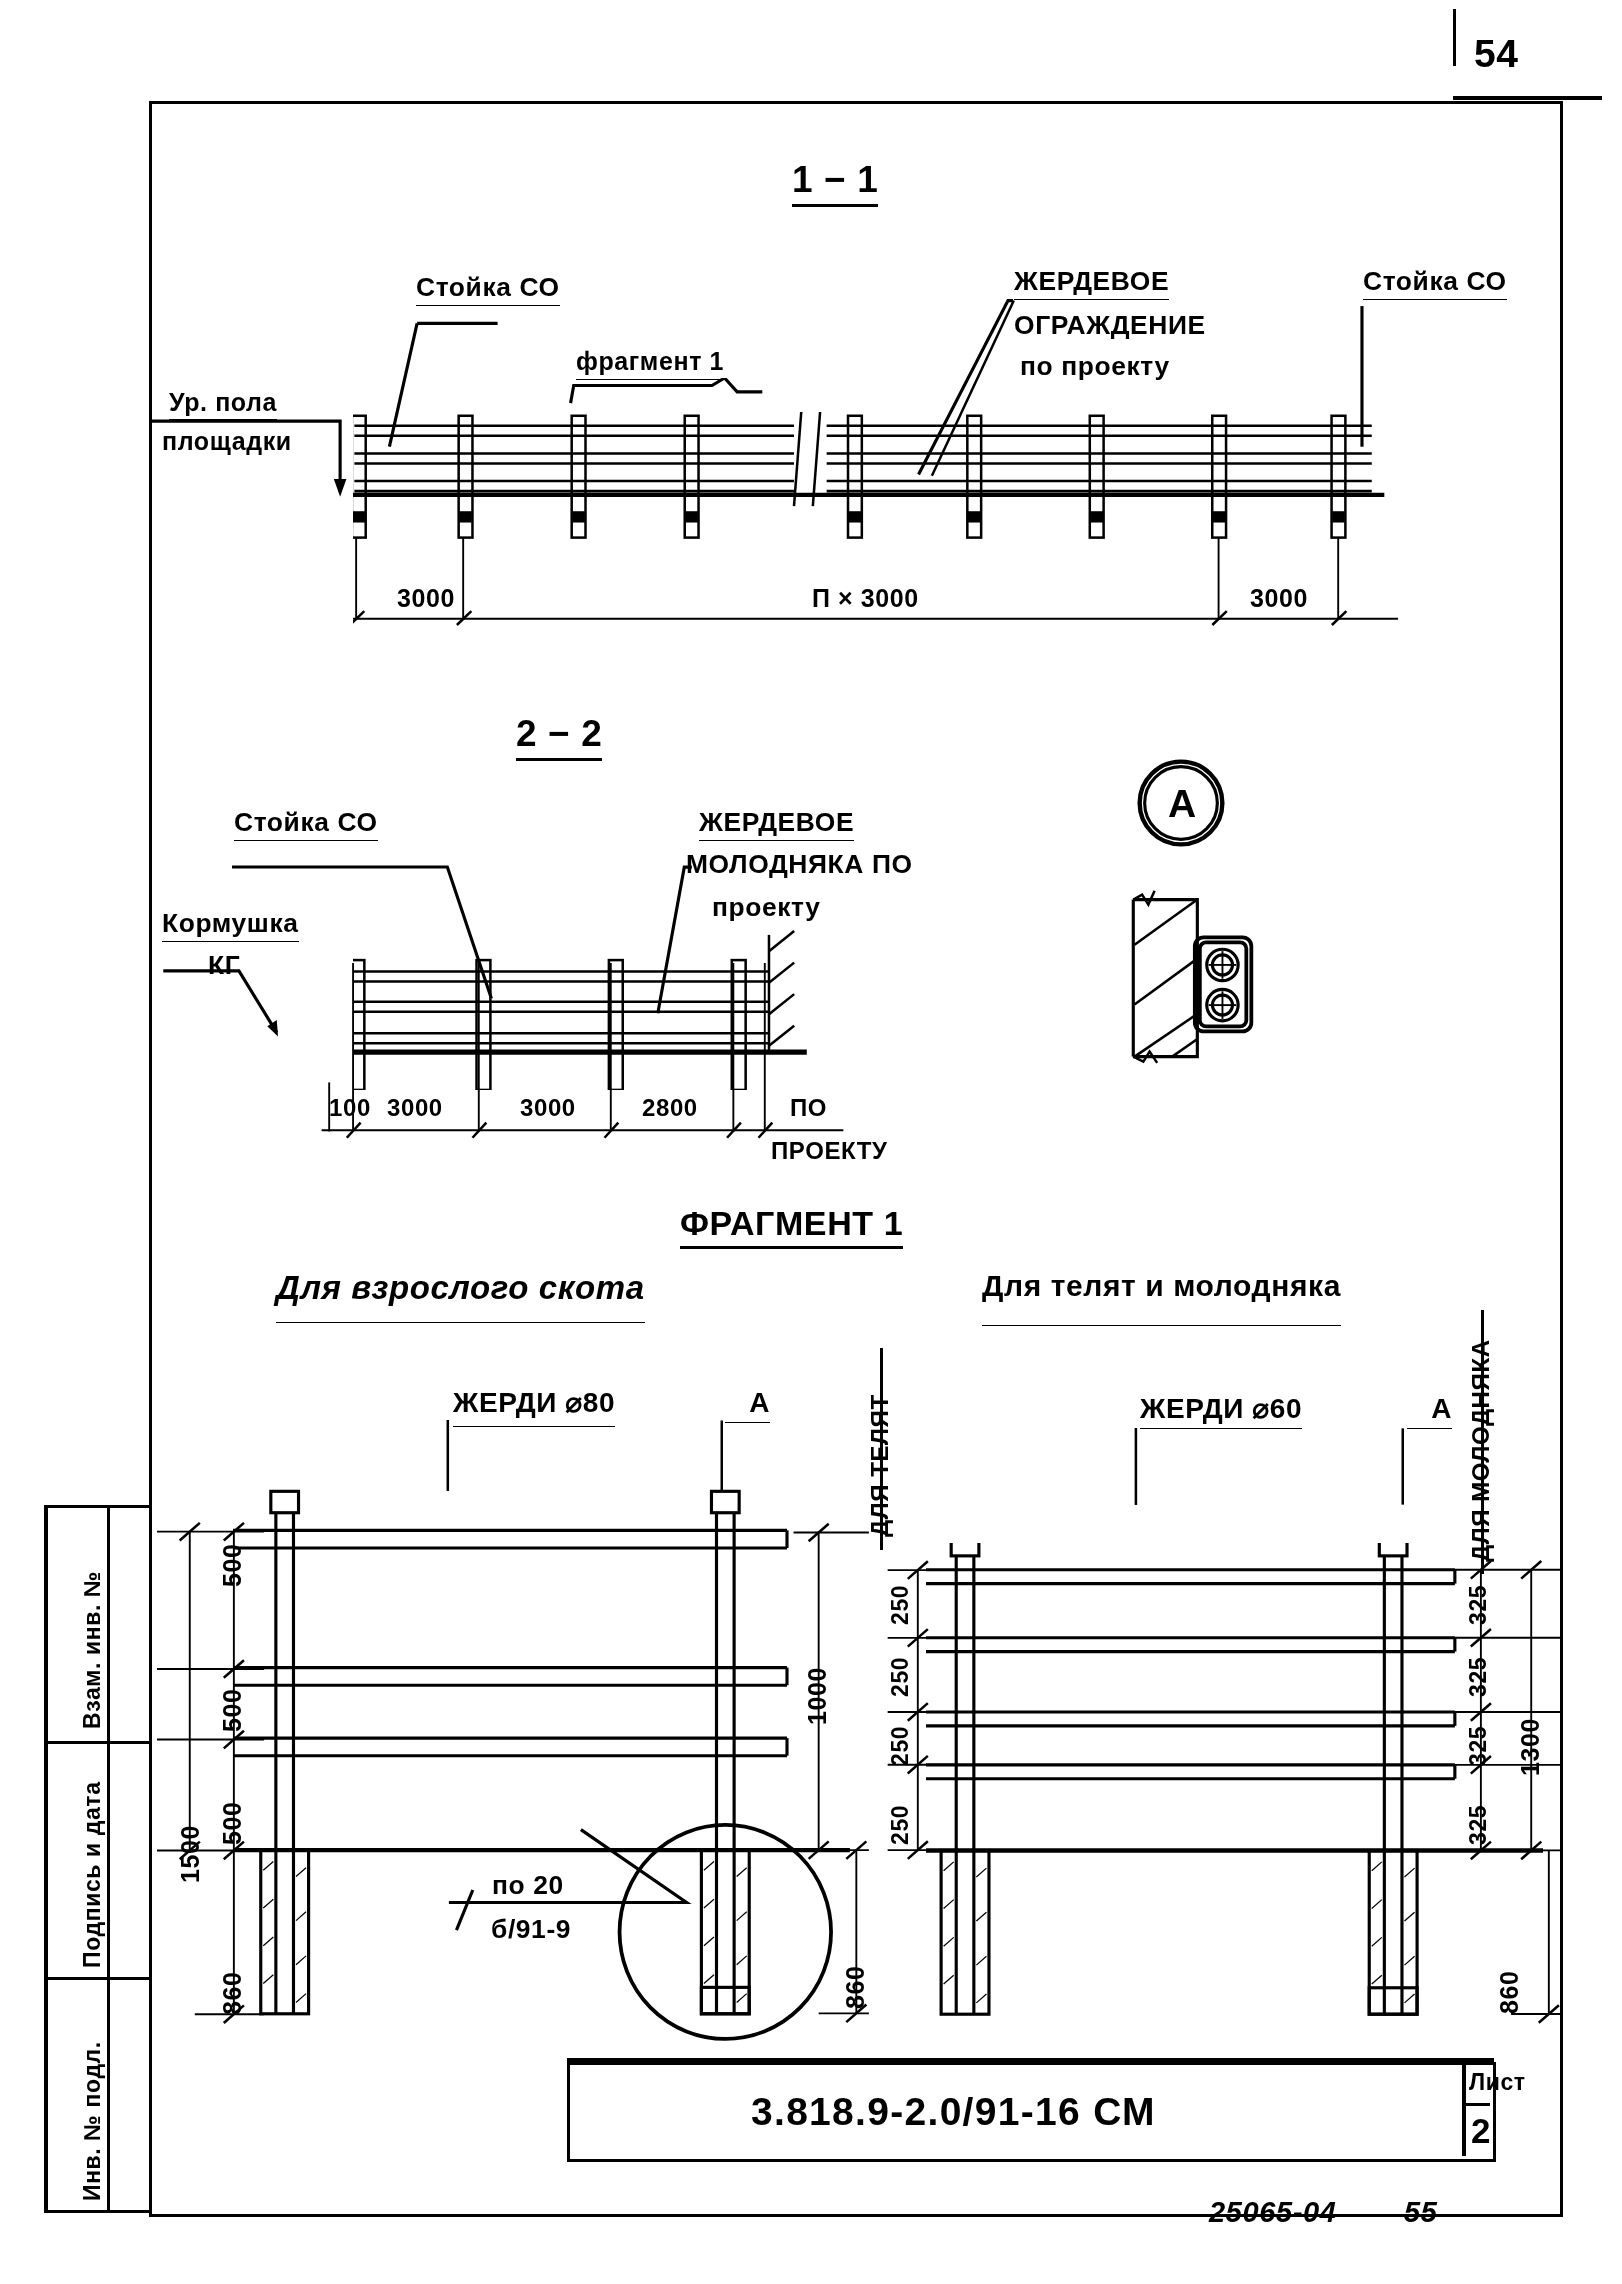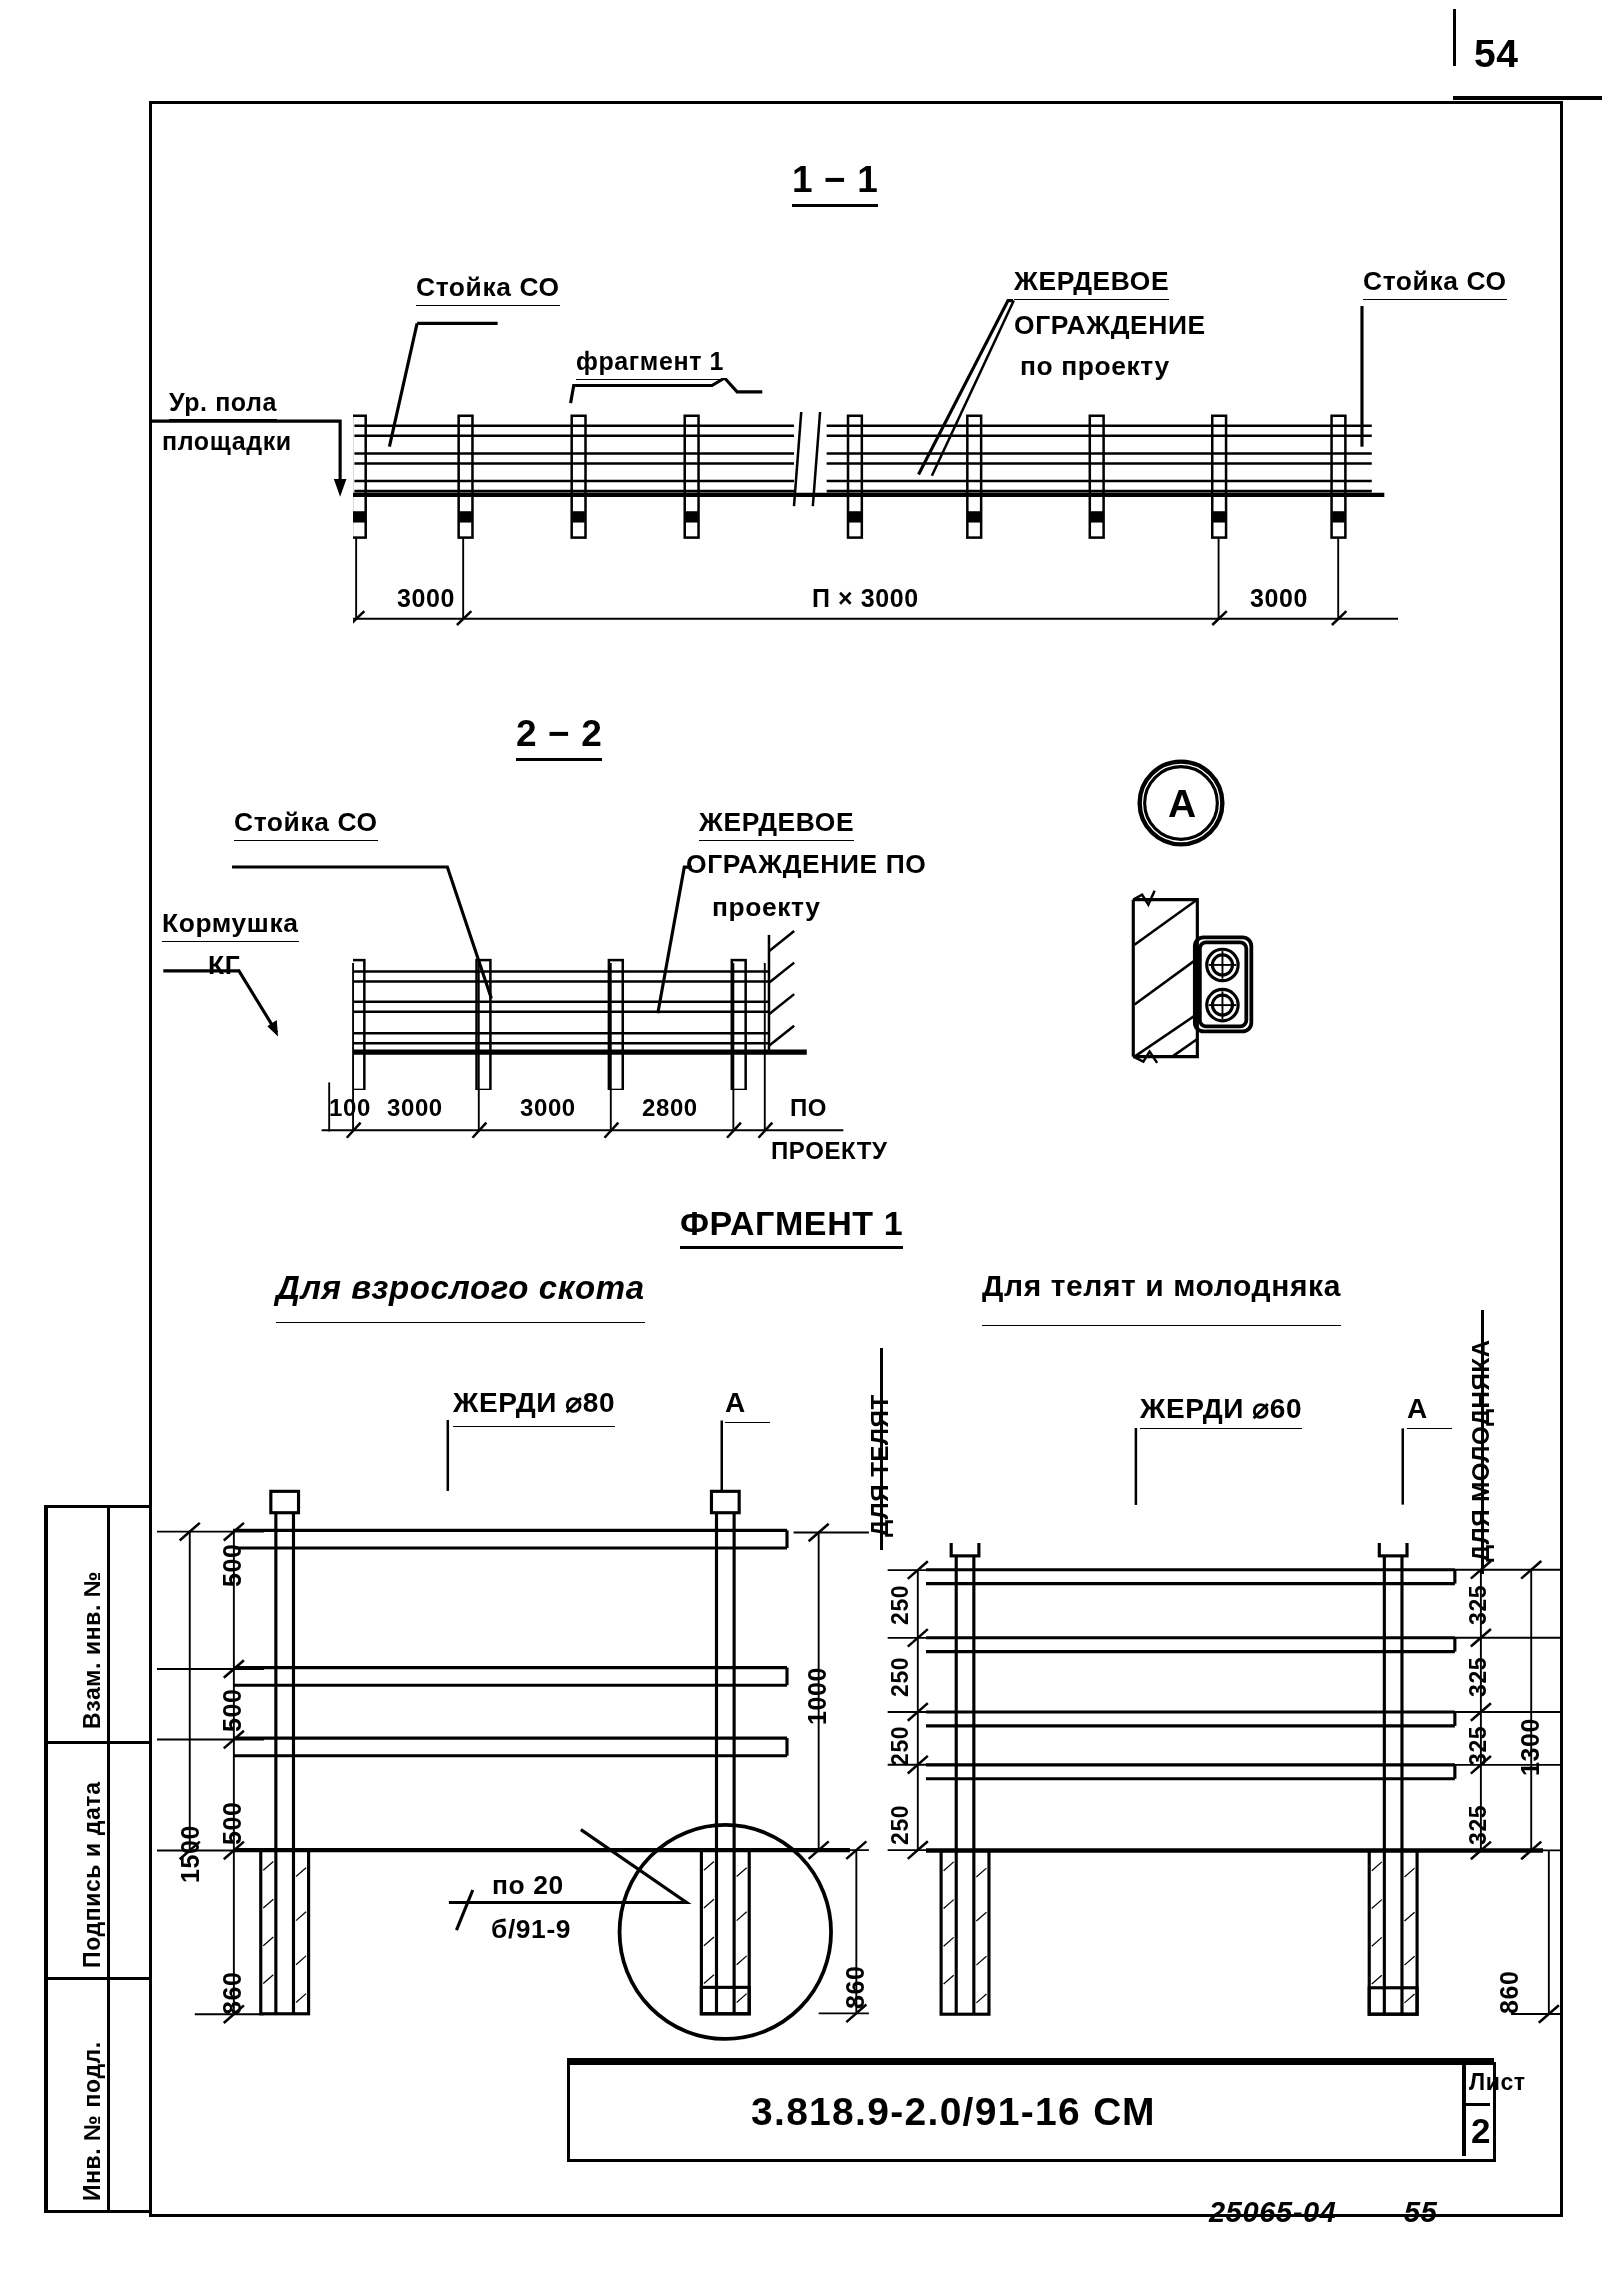--- a/index.html
+++ b/index.html
@@ -1,17 +1,17 @@
 <!DOCTYPE html>
 <html style="font-size:10px"><head>
 <meta charset="utf-8">
 <style>
   html,body{margin:0;padding:0;background:#fff;}
   body{font-family:"Liberation Sans",sans-serif;}
-  #page{position:relative;width:1602px;height:2284px;background:#fff;overflow:hidden;}
+  #page{position:relative;width:1602px;height:2284px;background:#fff;overflow:hidden;text-align:right;}
   .abs{position:absolute;}
   .txt{position:absolute;color:#000;font-family:"Liberation Sans",sans-serif;
        font-weight:700;letter-spacing:0.6px;white-space:nowrap;line-height:1;}
   .cyr{font-family:"Liberation Sans",sans-serif;font-weight:700;}
   .ln{position:absolute;background:#000;}
   .h{height:1.9px;}
   .v{width:1.9px;}
   .ul{border-bottom:3.1px solid #000;}
   .ulthin{border-bottom:1.9px solid #000;}
   .rot90{transform-origin:0 0;transform:rotate(-90deg);}
@@ -172,21 +172,21 @@
   <div class="txt cyr" style="left:1250px;top:586px;font-size:25px;">3000</div>
 
   <div class="txt cyr ul" style="left:516px;top:715px;font-size:37px;padding-bottom:6.3px;">2 − 2</div>
 
   <div class="txt cyr ulthin" style="left:234px;top:809px;font-size:26.4px;padding-bottom:5px;">Стойка СО</div>
   <svg class="abs" style="left:227px;top:838px;" width="277" height="170" viewBox="0 0 440 270">
     <polyline points="8,46 350,46 420,255" stroke="#000" stroke-width="5" fill="none"></polyline>
   </svg>
 
   <div class="txt cyr ulthin" style="left:699px;top:809px;font-size:26.4px;padding-bottom:5px;">ЖЕРДЕВОЕ</div>
-  <div class="txt cyr" style="left:686px;top:851px;font-size:26.4px;">ОГРАЖДЕНИЕ ПО</div>
+  <div class="txt cyr" style="left:686px;top:851px;font-size:26.4px;">МОЛОДНЯКА ПО</div>
   <div class="txt cyr" style="left:712px;top:894px;font-size:26.4px;">проекту</div>
   <svg class="abs" style="left:649px;top:838px;" width="126" height="183" viewBox="0 0 200 290">
     <polyline points="68,46 56,46 14,278" stroke="#000" stroke-width="5" fill="none"></polyline>
   </svg>
 
   <div class="txt cyr ulthin" style="left:162px;top:910px;font-size:26.4px;padding-bottom:5px;">Кормушка</div>
   <div class="txt cyr" style="left:208px;top:952px;font-size:26.4px;">КГ</div>
   <svg class="abs" style="left:157px;top:938px;" width="208" height="101" viewBox="0 0 330 160">
     <polyline points="10,52 130,52 190,150" stroke="#000" stroke-width="5" fill="none"></polyline>
     <polygon points="192,156 175,140 190,130" fill="#000"></polygon>

